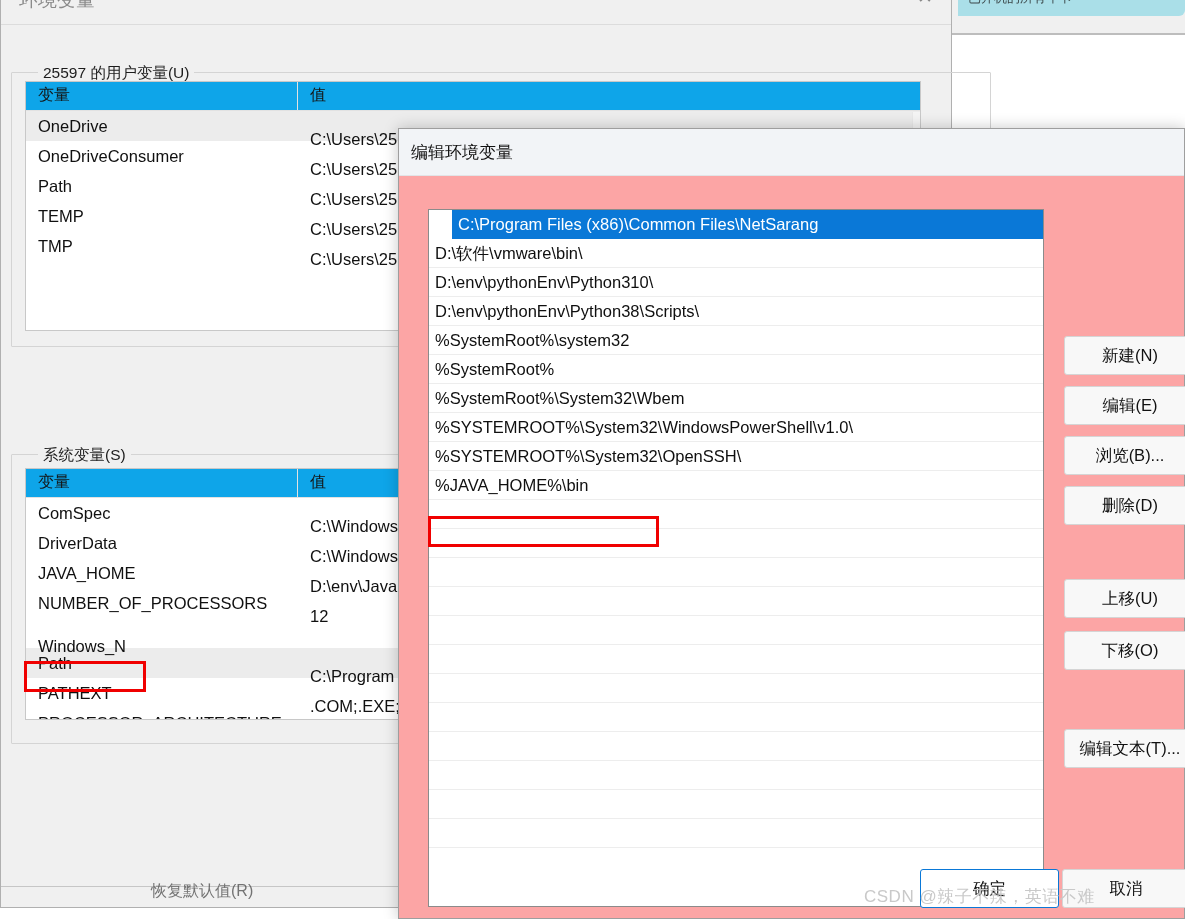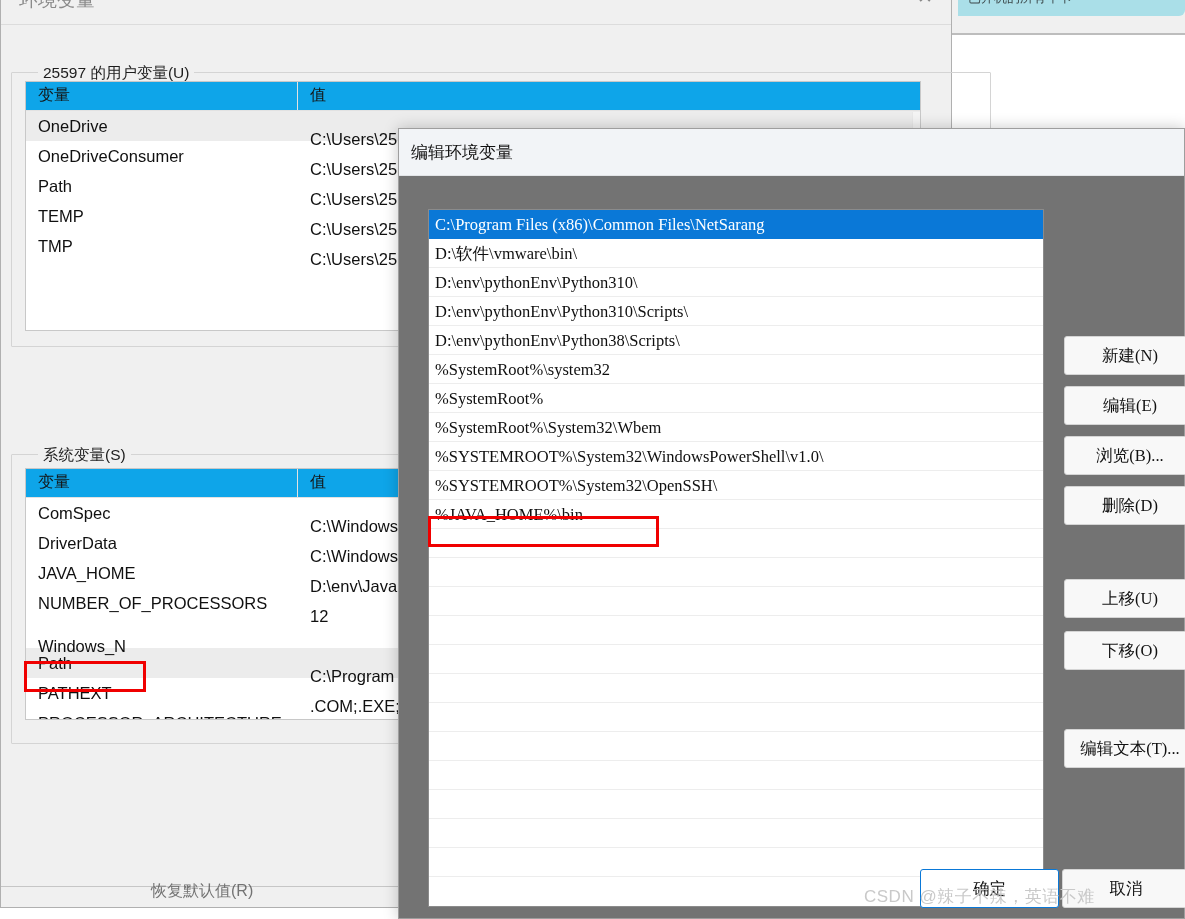--- a/index.html
+++ b/index.html
@@ -187,24 +187,23 @@
     width: 950px; height: 11px;
     background: #f0f0f0;
     border-top: 1px solid #c6c6c6;
   }
 
   
   .edit-dialog {
     position: absolute;
     left: 398px; top: 128px;
     width: 787px; height: 791px;
-    background: #737373;
+    background: #fca5a5;
     border: 1px solid #9e9e9e;
     box-shadow: 0 0 14px rgba(0,0,0,.22);
-    font-family: Liberation Serif, serif;
   }
   .ed-titlebar {
     position: absolute;
     left: 0; top: 0;
     width: 785px; height: 47px;
     background: #f2f4f7;
     border-bottom: 1px solid #e2e4e7;
   }
   .ed-title {
     position: absolute;
@@ -230,20 +229,21 @@
     font-size: 16.5px;
     color: #0f0f0f;
     white-space: nowrap;
     overflow: hidden;
     border-bottom: 1px solid #ededed;
   }
   .pl-row.selected {
     background: #0a78d7;
     color: #ffffff;
     border-bottom: 1px solid #0a78d7;
+    margin-left: 23px;
   }
   .pl-row.blank { border-bottom: 1px solid #ededed; }
 
   
   .ed-btn {
     position: absolute;
     left: 665px;
     width: 132px; height: 39px;
     background: #f8f8f8;
     border: 1px solid #d5d5d5;
@@ -397,21 +397,20 @@
 
     <div class="ed-titlebar">
       <div class="ed-title">编辑环境变量</div>
     </div>
 
     <div class="pathlist">
       <div id="path-rows">
           <div class="pl-row selected">C:\Program Files (x86)\Common Files\NetSarang</div>
           <div class="pl-row">D:\软件\vmware\bin\</div>
           <div class="pl-row">D:\env\pythonEnv\Python310\</div>
-          <div class="pl-row">D:\env\pythonEnv\Python310\Scripts\</div>
           <div class="pl-row">D:\env\pythonEnv\Python38\Scripts\</div>
           <div class="pl-row">%SystemRoot%\system32</div>
           <div class="pl-row">%SystemRoot%</div>
           <div class="pl-row">%SystemRoot%\System32\Wbem</div>
           <div class="pl-row">%SYSTEMROOT%\System32\WindowsPowerShell\v1.0\</div>
           <div class="pl-row">%SYSTEMROOT%\System32\OpenSSH\</div>
           <div class="pl-row">%JAVA_HOME%\bin</div>
           <div class="pl-row blank"></div>
           <div class="pl-row blank"></div>
           <div class="pl-row blank"></div>

